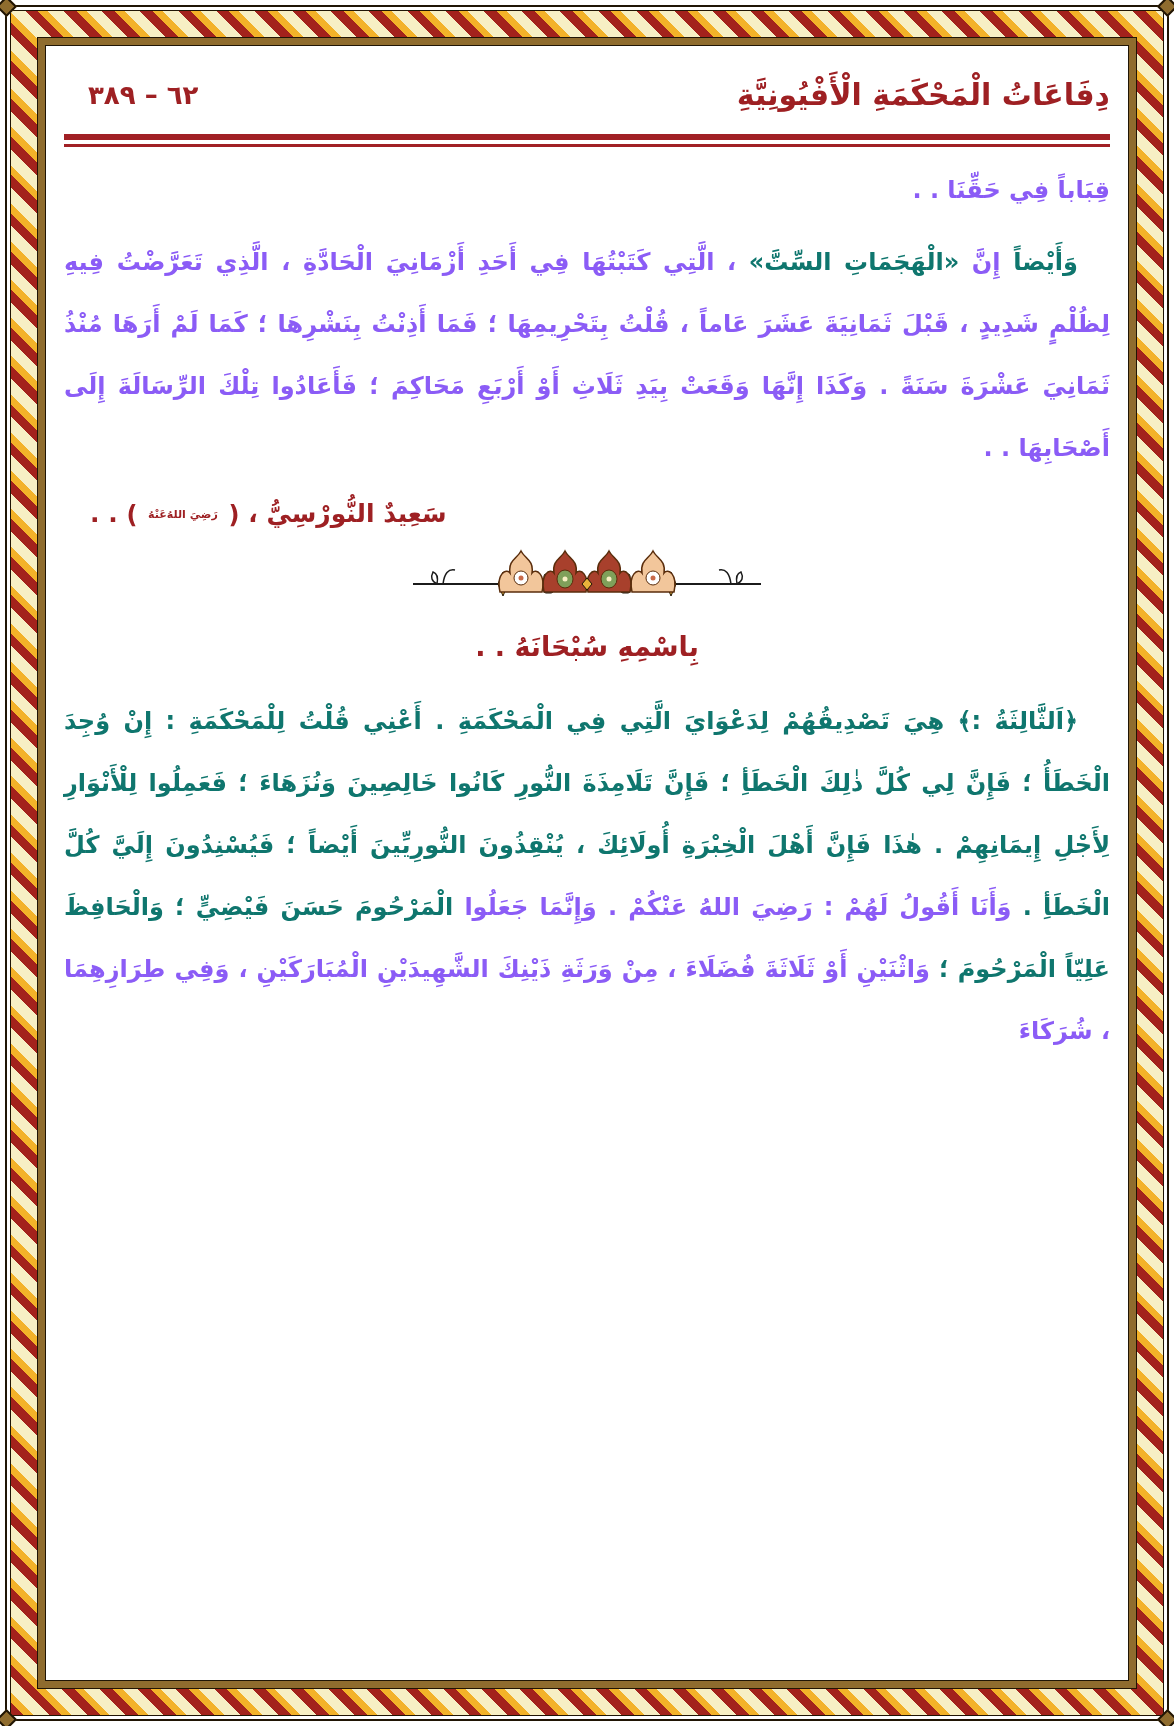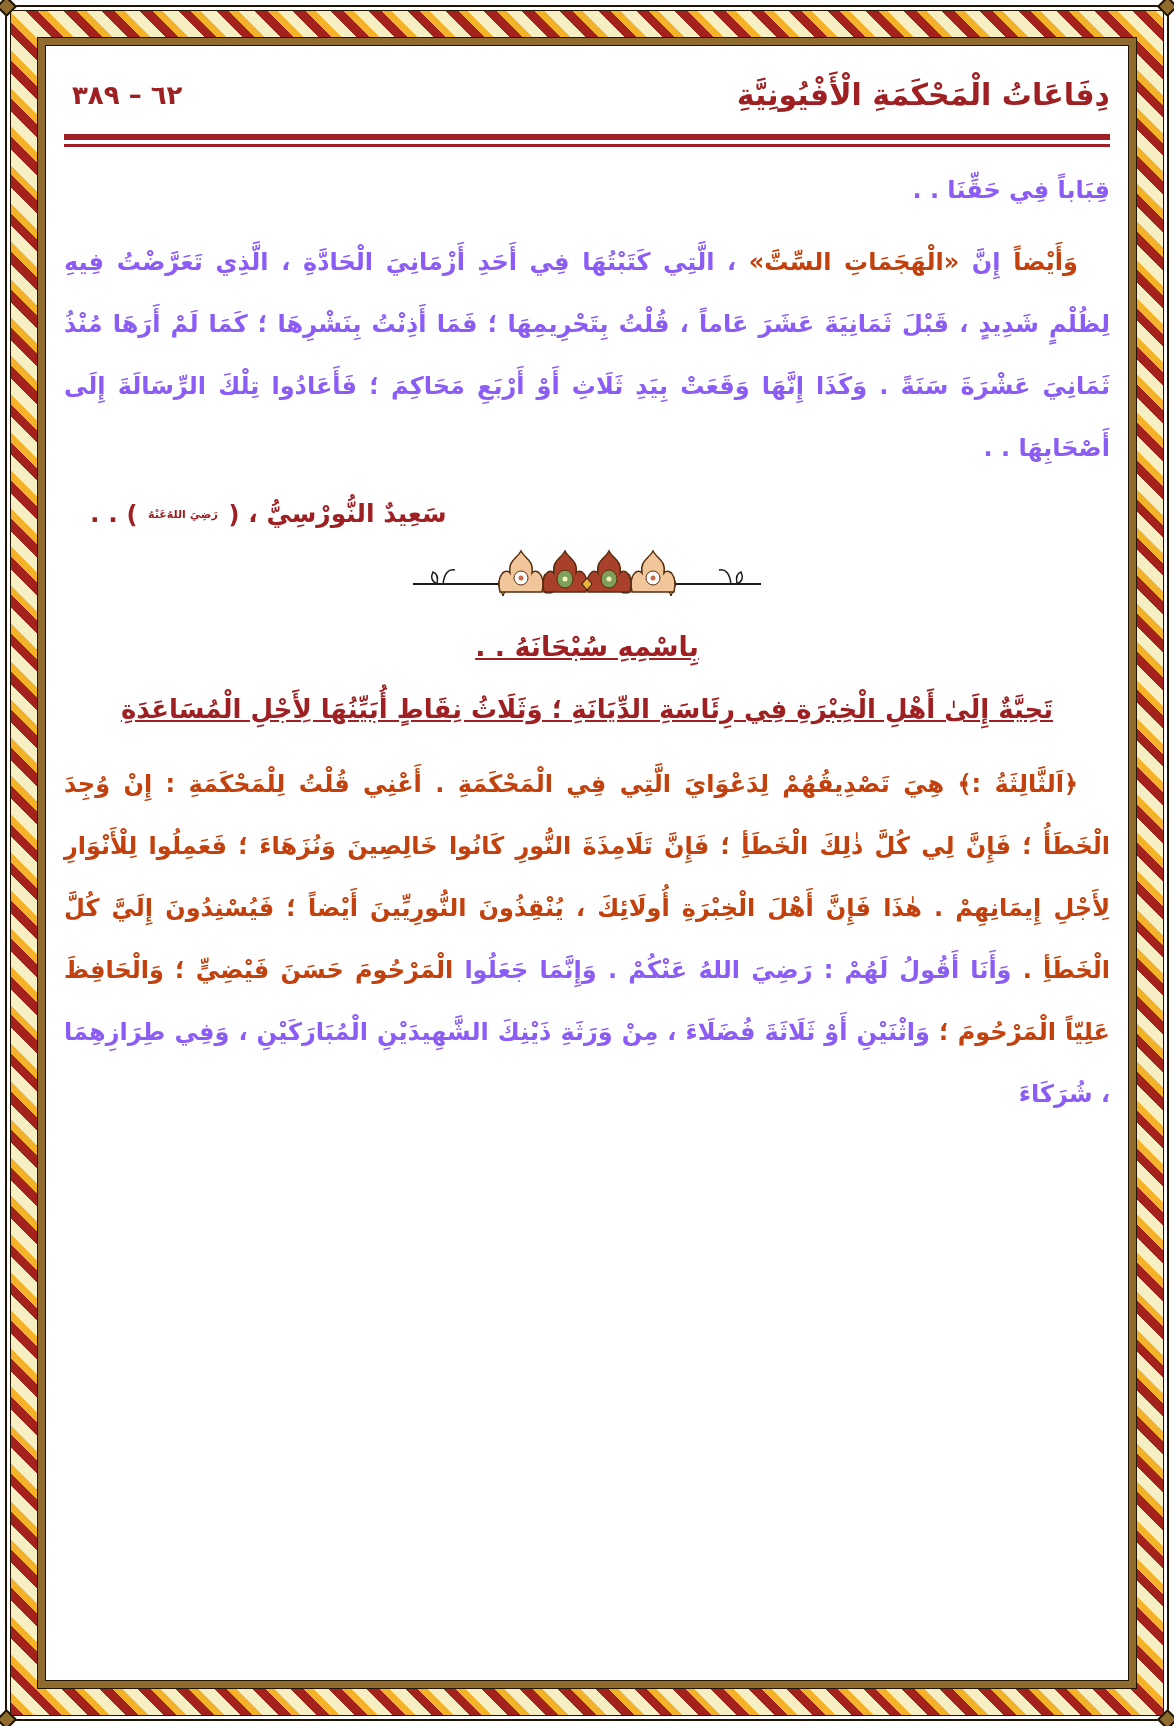--- a/index.html
+++ b/index.html
@@ -26,47 +26,47 @@
     position:absolute;inset:45px;background:#ffffff;border:1px solid #201505;
     padding:0 18px;box-sizing:border-box;direction:rtl;overflow:hidden;
     color:#1A140E;font-weight:bold;
   }
   .header{position:relative;margin-top:22px;height:54px;}
   .title{
     margin:0;text-align:right;font-size:30px;line-height:54px;
     color:#9E2023;font-weight:bold;
   }
   .page-numbers{
-    position:absolute;left:8px;top:12px;font-size:26px;color:#9E2023;
+    position:absolute;left:24px;top:12px;font-size:26px;color:#9E2023;
     direction:rtl;
   }
   .rule{margin:12px 0 12px;}
   .rule-thick{height:6px;background:#A12025;}
   .rule-thin{height:3px;background:#A12025;margin-top:4px;}
   
   .para{
     margin:0 0 10px;font-size:24px;line-height:62px;
     text-align:justify;text-indent:32px;
   }
   .para.no-indent{text-indent:0;text-align:right;}
-  .seg-red{color:#c2410c;}
+  .seg-red{color:#0f766e;}
   .seg-black{color:#8b5cf6;}
   .signature{
     direction:rtl;text-align:left;padding-left:26px;margin:0 0 6px;
     font-size:25px;line-height:50px;color:#9E2023;
   }
   .seal{
     display:inline-flex;flex-direction:row;vertical-align:middle;
     font-size:11px;line-height:1.1;text-align:center;color:#9E2023;
     margin:0 2px;
   }
   .paren{font-size:24px;vertical-align:middle;}
   .ornament{text-align:center;margin:4px 0 4px;}
   .centered{margin:0;text-align:center;}
-  .red{color:#9E2023;text-decoration:underline;}
+  .red{color:#9E2023;}
   .basmala{font-size:27px;line-height:62px;}
   .greeting{font-size:26px;line-height:63px;}
   .greeting-block{margin-bottom:12px;}
 </style>
 </head>
 <body>
 
 <div class="page">
 
   <div class="frame-outer"></div>
@@ -135,19 +135,18 @@
           <circle cx="158" cy="33" r="2.5" fill="#F7EFC4" stroke="none"></circle>
           <circle cx="202" cy="33" r="2.5" fill="#F7EFC4" stroke="none"></circle>
         </g>
         <path d="M180,32 l5,6 -5,6 -5,-6 z" fill="#E9B23B" stroke="#201505" stroke-width="1"></path>
       </svg>
     </div>
 
     <p class="centered red basmala">بِاسْمِهِ سُبْحَانَهُ . .</p>
 
     <div class="greeting-block">
-      <p class="centered red greeting">تَحِيَّةٌ إِلَىٰ أَهْلِ الْخِبْرَةِ فِي رِئَاسَةِ الدِّيَانَةِ ؛ وَثَلَاثُ نِقَاطٍ أُبَيِّنُهَا لِأَجْلِ الْمُسَاعَدَةِ</p>
     </div>
 
     <p class="para"><span class="seg-red">﴿اَلثَّالِثَةُ :﴾ هِيَ تَصْدِيقُهُمْ لِدَعْوَايَ الَّتِي فِي الْمَحْكَمَةِ . أَعْنِي قُلْتُ لِلْمَحْكَمَةِ : إِنْ وُجِدَ الْخَطَأُ ؛ فَإِنَّ لِي كُلَّ ذٰلِكَ الْخَطَأِ ؛ فَإِنَّ تَلَامِذَةَ النُّورِ كَانُوا خَالِصِينَ وَنُزَهَاءَ ؛ فَعَمِلُوا لِلْأَنْوَارِ لِأَجْلِ إِيمَانِهِمْ . هٰذَا فَإِنَّ أَهْلَ الْخِبْرَةِ أُولَائِكَ ، يُنْقِذُونَ النُّورِيِّينَ أَيْضاً ؛ فَيُسْنِدُونَ إِلَيَّ كُلَّ الْخَطَأِ . </span><span class="seg-black">وَأَنَا أَقُولُ لَهُمْ : رَضِيَ اللهُ عَنْكُمْ . وَإِنَّمَا جَعَلُوا </span><span class="seg-red">الْمَرْحُومَ حَسَنَ فَيْضِيٍّ ؛ وَالْحَافِظَ عَلِيّاً الْمَرْحُومَ ؛ </span><span class="seg-black">وَاثْنَيْنِ أَوْ ثَلَاثَةَ فُضَلَاءَ ، مِنْ وَرَثَةِ ذَيْنِكَ الشَّهِيدَيْنِ الْمُبَارَكَيْنِ ، وَفِي طِرَازِهِمَا ، شُرَكَاءَ</span></p>
 
   </div>
 </div>
 
 </body></html>

